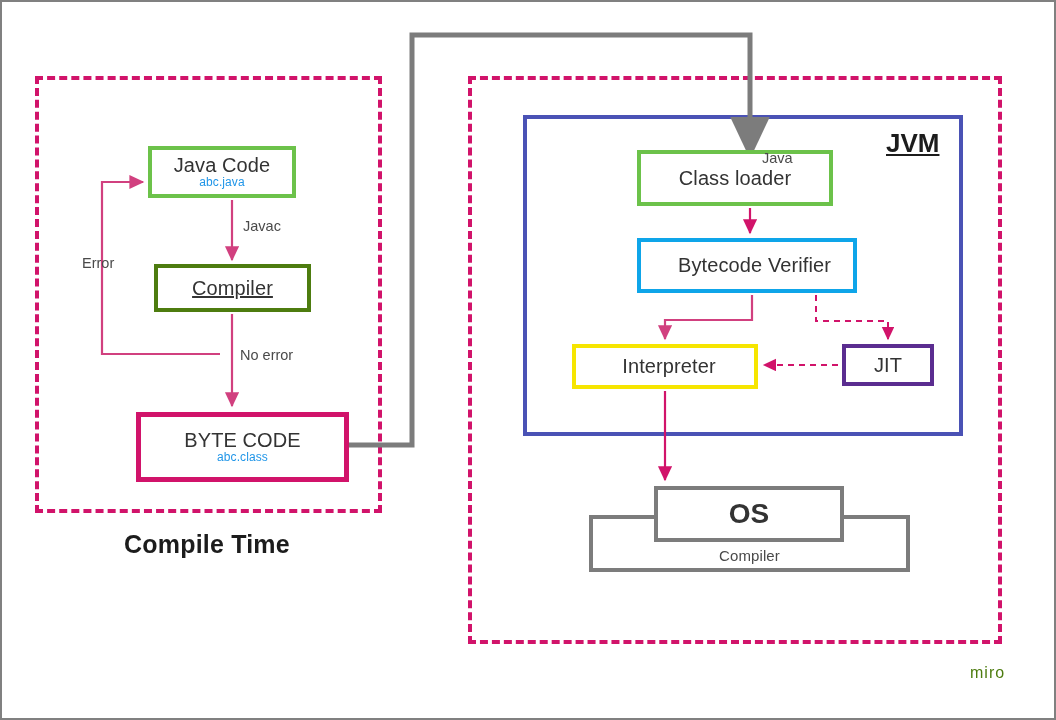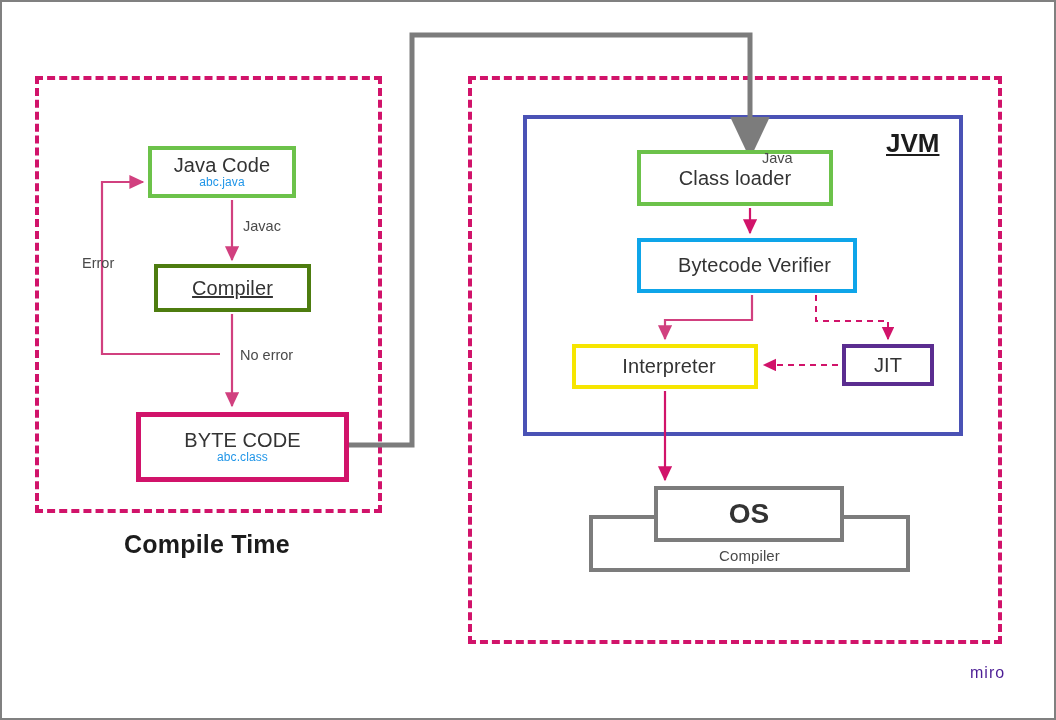--- a/index.html
+++ b/index.html
@@ -66,21 +66,21 @@
   .jvm-label {
     position: absolute;
     font-weight: bold;
     font-size: 26px;
     color: #1c1c1c;
     white-space: nowrap;
   }
   .watermark {
     position: absolute;
     font-size: 16px;
-    color: #4c1d95;
+    color: #4d7c0f;
     letter-spacing: 1px;
   }
   
   #node-java-code   { left:146px; top:144px; width:148px; height:52px; border:4px solid #6cc24a; }
   #node-compiler    { left:152px; top:262px; width:157px; height:48px; border:4px solid #4d7c0f;text-decoration:underline; }
   #node-bytecode    { left:134px; top:410px; width:213px; height:70px; border:5px solid #d1136a; }
   #node-classloader { left:635px; top:148px; width:196px; height:56px; border:4px solid #6cc24a; }
   #node-verifier    { left:635px; top:236px; width:220px; height:55px; border:4px solid #0ea5e9;padding-left:15px; }
   #node-interpreter { left:570px; top:342px; width:186px; height:45px; border:4px solid #f6e500;padding-left:8px; }
   #node-jit         { left:840px; top:342px; width:92px; height:42px; border:4px solid #5b2d90; }

